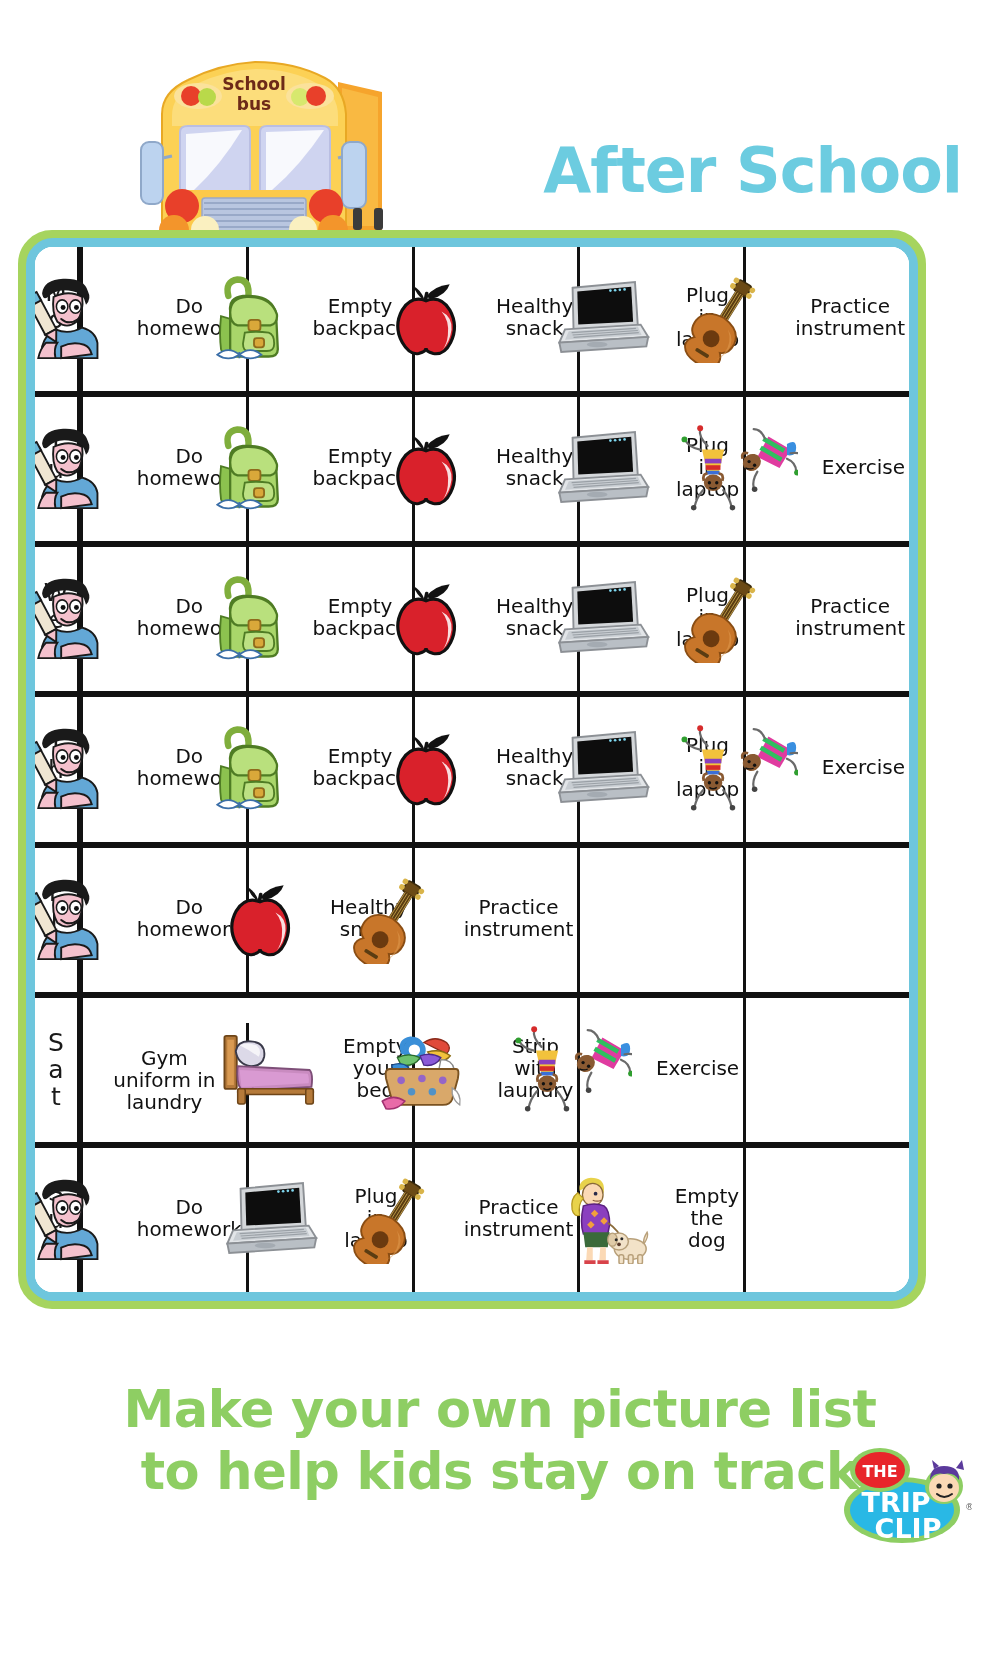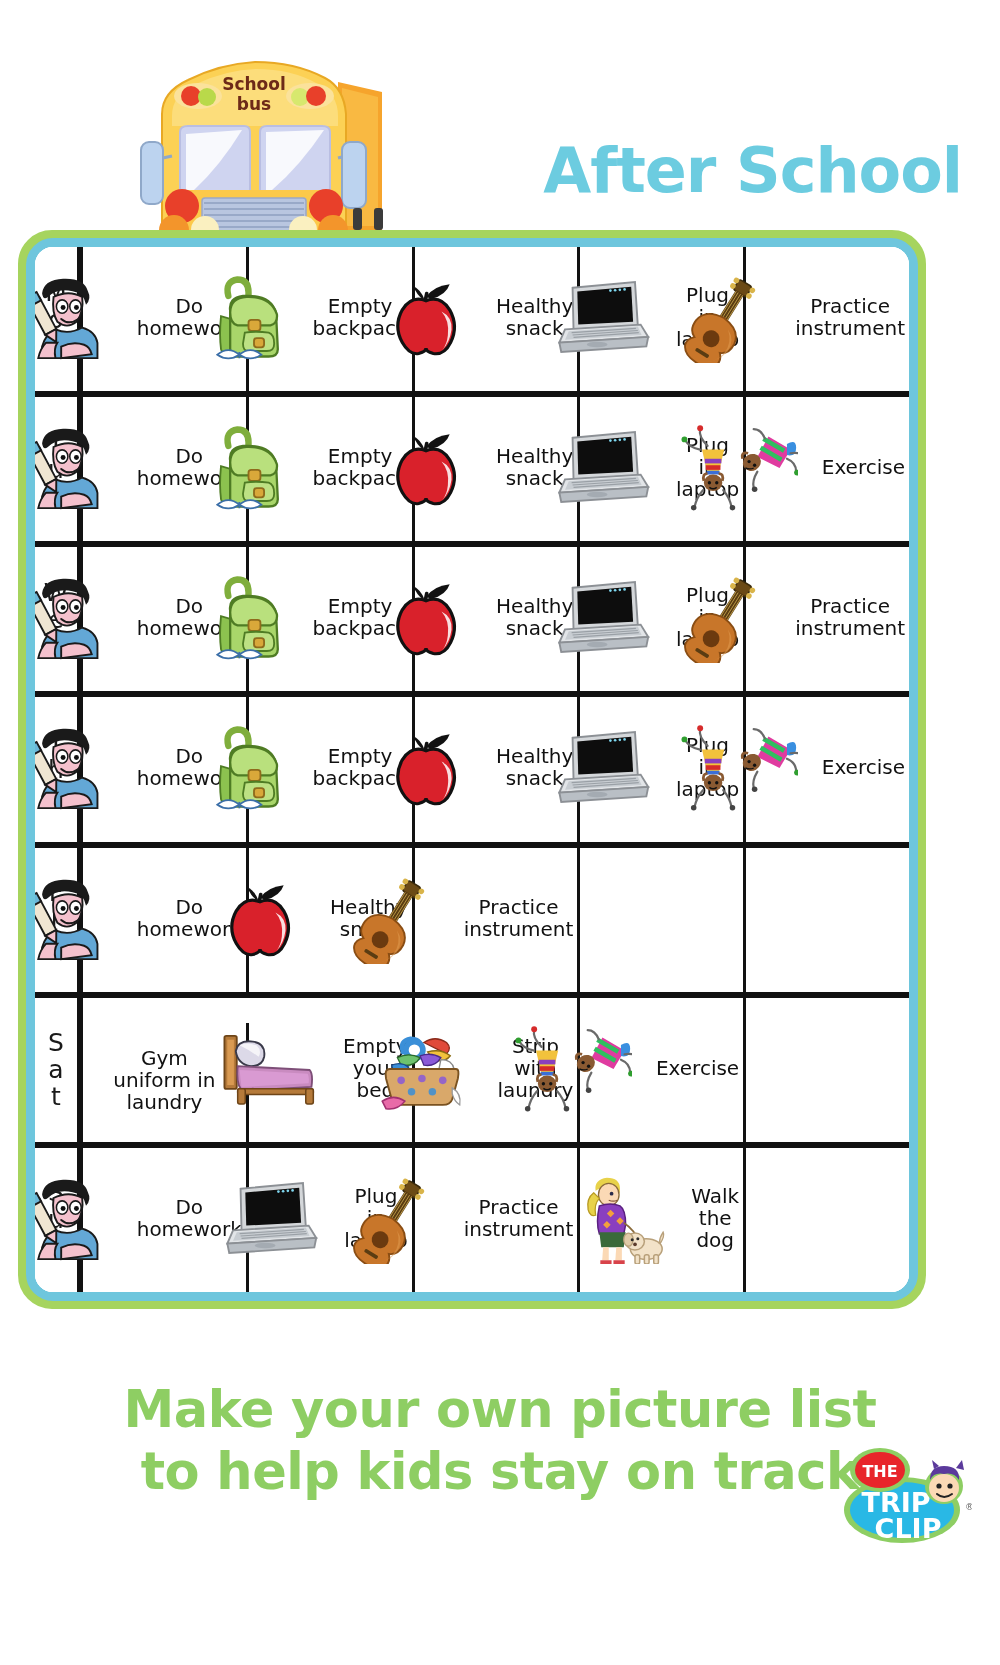--- a/index.html
+++ b/index.html
@@ -966,21 +966,21 @@
     <circle cx="69" cy="69" r="1.6" fill="#2a2a2a"></circle>
     <circle cx="66" cy="75" r="2" fill="#5a3a2a"></circle>
     <path d="M93 74 Q98 66 96 62 Q92 68 92 74 Z" fill="#f2e2c8" stroke="#b8a07a" stroke-width="1.4"></path>
     <g stroke="#b8a07a" stroke-width="1.6" fill="#f2e2c8">
       <rect x="66" y="86" width="5" height="10" rx="2"></rect>
       <rect x="76" y="86" width="5" height="10" rx="2"></rect>
       <rect x="86" y="86" width="5" height="10" rx="2"></rect>
     </g>
   </svg>
               </div>
-              <div class="cap">Walk the dog</div>
+              <div class="cap">Empty the dog</div>
             </div>
             <div class="cell empty">
               <div class="art"></div>
               <div class="cap"></div>
             </div>
           </div>
         </div>
       </div>
   </div>
 </div>

